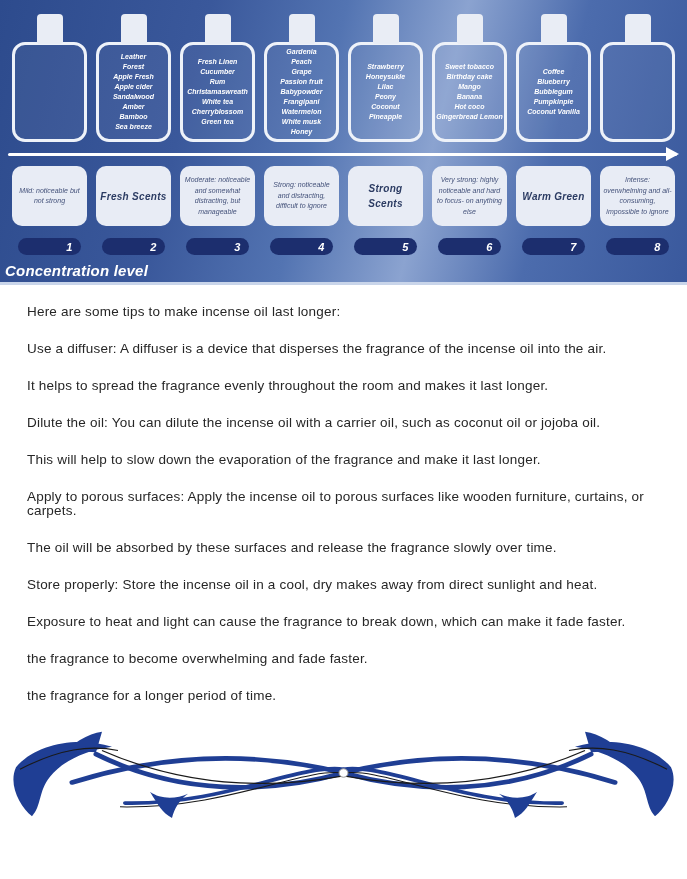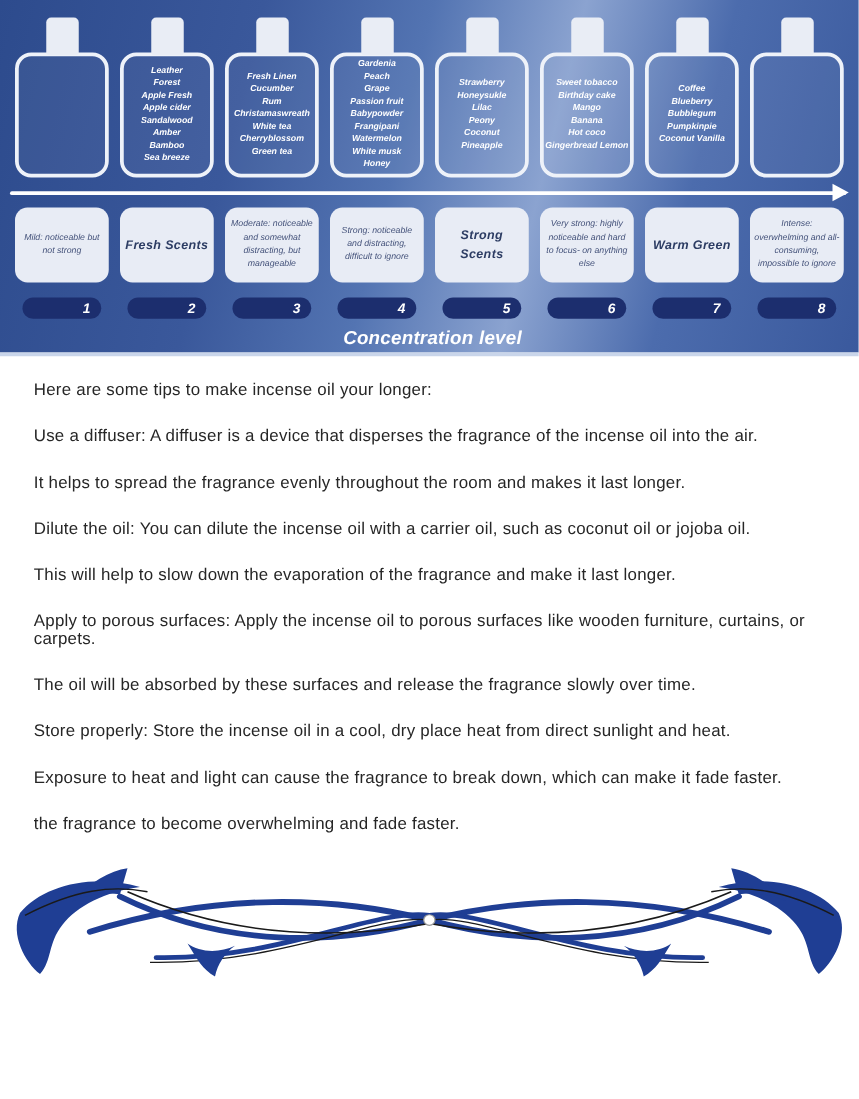--- a/index.html
+++ b/index.html
@@ -38,21 +38,21 @@
   }
   .scale-box.em{font-size:10px;font-weight:bold;color:#2c3c63;letter-spacing:0.3px;}
 
   .levels-row{margin-top:12px;}
   .pill{
     width:85%;height:17px;justify-self:center;background:#1c2e6e;border-radius:9px;
     display:flex;align-items:center;justify-content:flex-end;padding-right:9px;box-sizing:border-box;
     color:#ffffff;font-weight:bold;font-size:11px;
   }
 
-  .axis-label{margin:7px 0 0 5px;color:#ffffff;font-weight:bold;font-size:15px;letter-spacing:0.2px;text-align:center;}
+  .axis-label{margin:7px 0 0 5px;color:#ffffff;font-weight:bold;font-size:15px;letter-spacing:0.2px;}
 
   
   .tips{padding:20px 26px 0 27px;color:#262626;}
   .tips p{margin:0 0 23px 0;font-size:13.5px;line-height:14px;letter-spacing:0.2px;}
 
   
   .flourish{width:687px;height:94px;display:block;}
 </style>
 </head>
 <body>
@@ -211,30 +211,31 @@
       </div>
       <div class="pill">
         <span>8</span>
       </div>
     </div>
 
   <div class="axis-label">Concentration level</div>
 </div>
 
 <div class="tips" id="tips">
-    <p>Here are some tips to make incense oil your longer:</p>
+    <p>Here are some tips to make incense oil last longer:</p>
     <p>Use a diffuser: A diffuser is a device that disperses the fragrance of the incense oil into the air.</p>
     <p>It helps to spread the fragrance evenly throughout the room and makes it last longer.</p>
     <p>Dilute the oil: You can dilute the incense oil with a carrier oil, such as coconut oil or jojoba oil.</p>
     <p>This will help to slow down the evaporation of the fragrance and make it last longer.</p>
     <p>Apply to porous surfaces: Apply the incense oil to porous surfaces like wooden furniture, curtains, or carpets.</p>
     <p>The oil will be absorbed by these surfaces and release the fragrance slowly over time.</p>
-    <p>Store properly: Store the incense oil in a cool, dry place heat from direct sunlight and heat.</p>
+    <p>Store properly: Store the incense oil in a cool, dry makes away from direct sunlight and heat.</p>
     <p>Exposure to heat and light can cause the fragrance to break down, which can make it fade faster.</p>
     <p>the fragrance to become overwhelming and fade faster.</p>
+    <p>the fragrance for a longer period of time.</p>
   </div>
 
 <svg class="flourish" viewBox="0 0 687 100" preserveAspectRatio="none" xmlns="http://www.w3.org/2000/svg">
   <g id="fl-half">
     <path d="M96 30 C 180 74, 268 72, 343.5 50" fill="none" stroke="#1f3e94" stroke-width="5" stroke-linecap="round"></path>
     <path d="M72 60 C 175 26, 268 30, 343.5 50" fill="none" stroke="#1f3e94" stroke-width="5" stroke-linecap="round"></path>
     <path d="M125 82 C 225 84, 298 40, 343.5 46" fill="none" stroke="#1f3e94" stroke-width="4" stroke-linecap="round"></path>
     <path d="M102 26 C 192 68, 276 66, 343.5 53" fill="none" stroke="#1a1a1a" stroke-width="1.3"></path>
     <path d="M120 86 C 228 88, 302 44, 343.5 50" fill="none" stroke="#1a1a1a" stroke-width="1.1"></path>
     <path d="M16 44 C 34 20, 76 10, 112 22 C 84 26, 62 38, 50 54 C 38 70, 42 84, 32 96 C 20 86, 8 62, 16 44 Z" fill="#1f3e94"></path>

